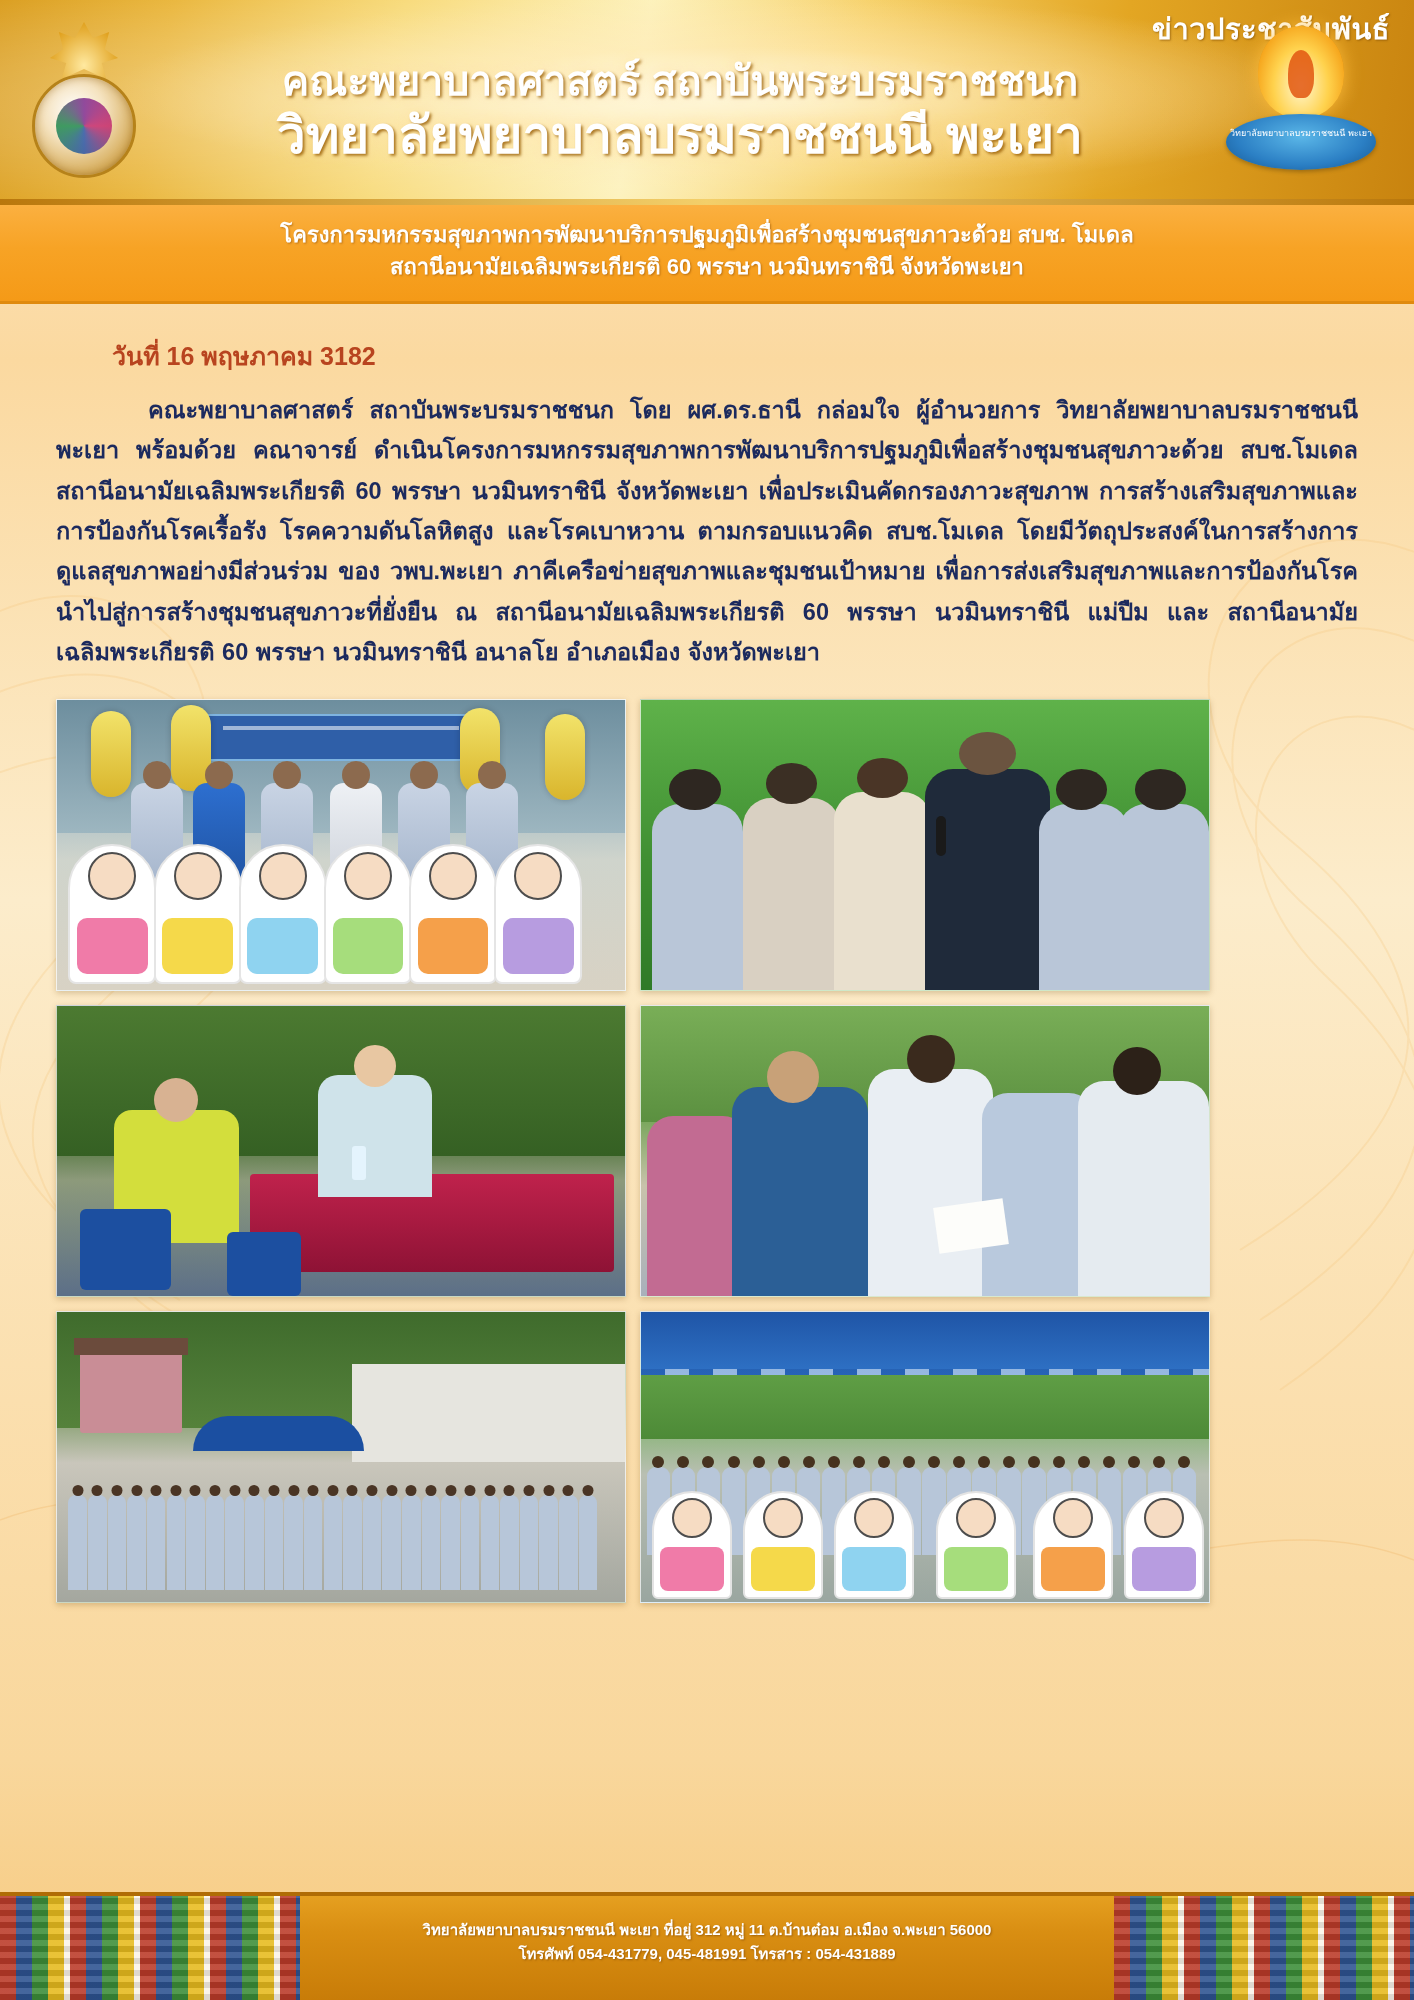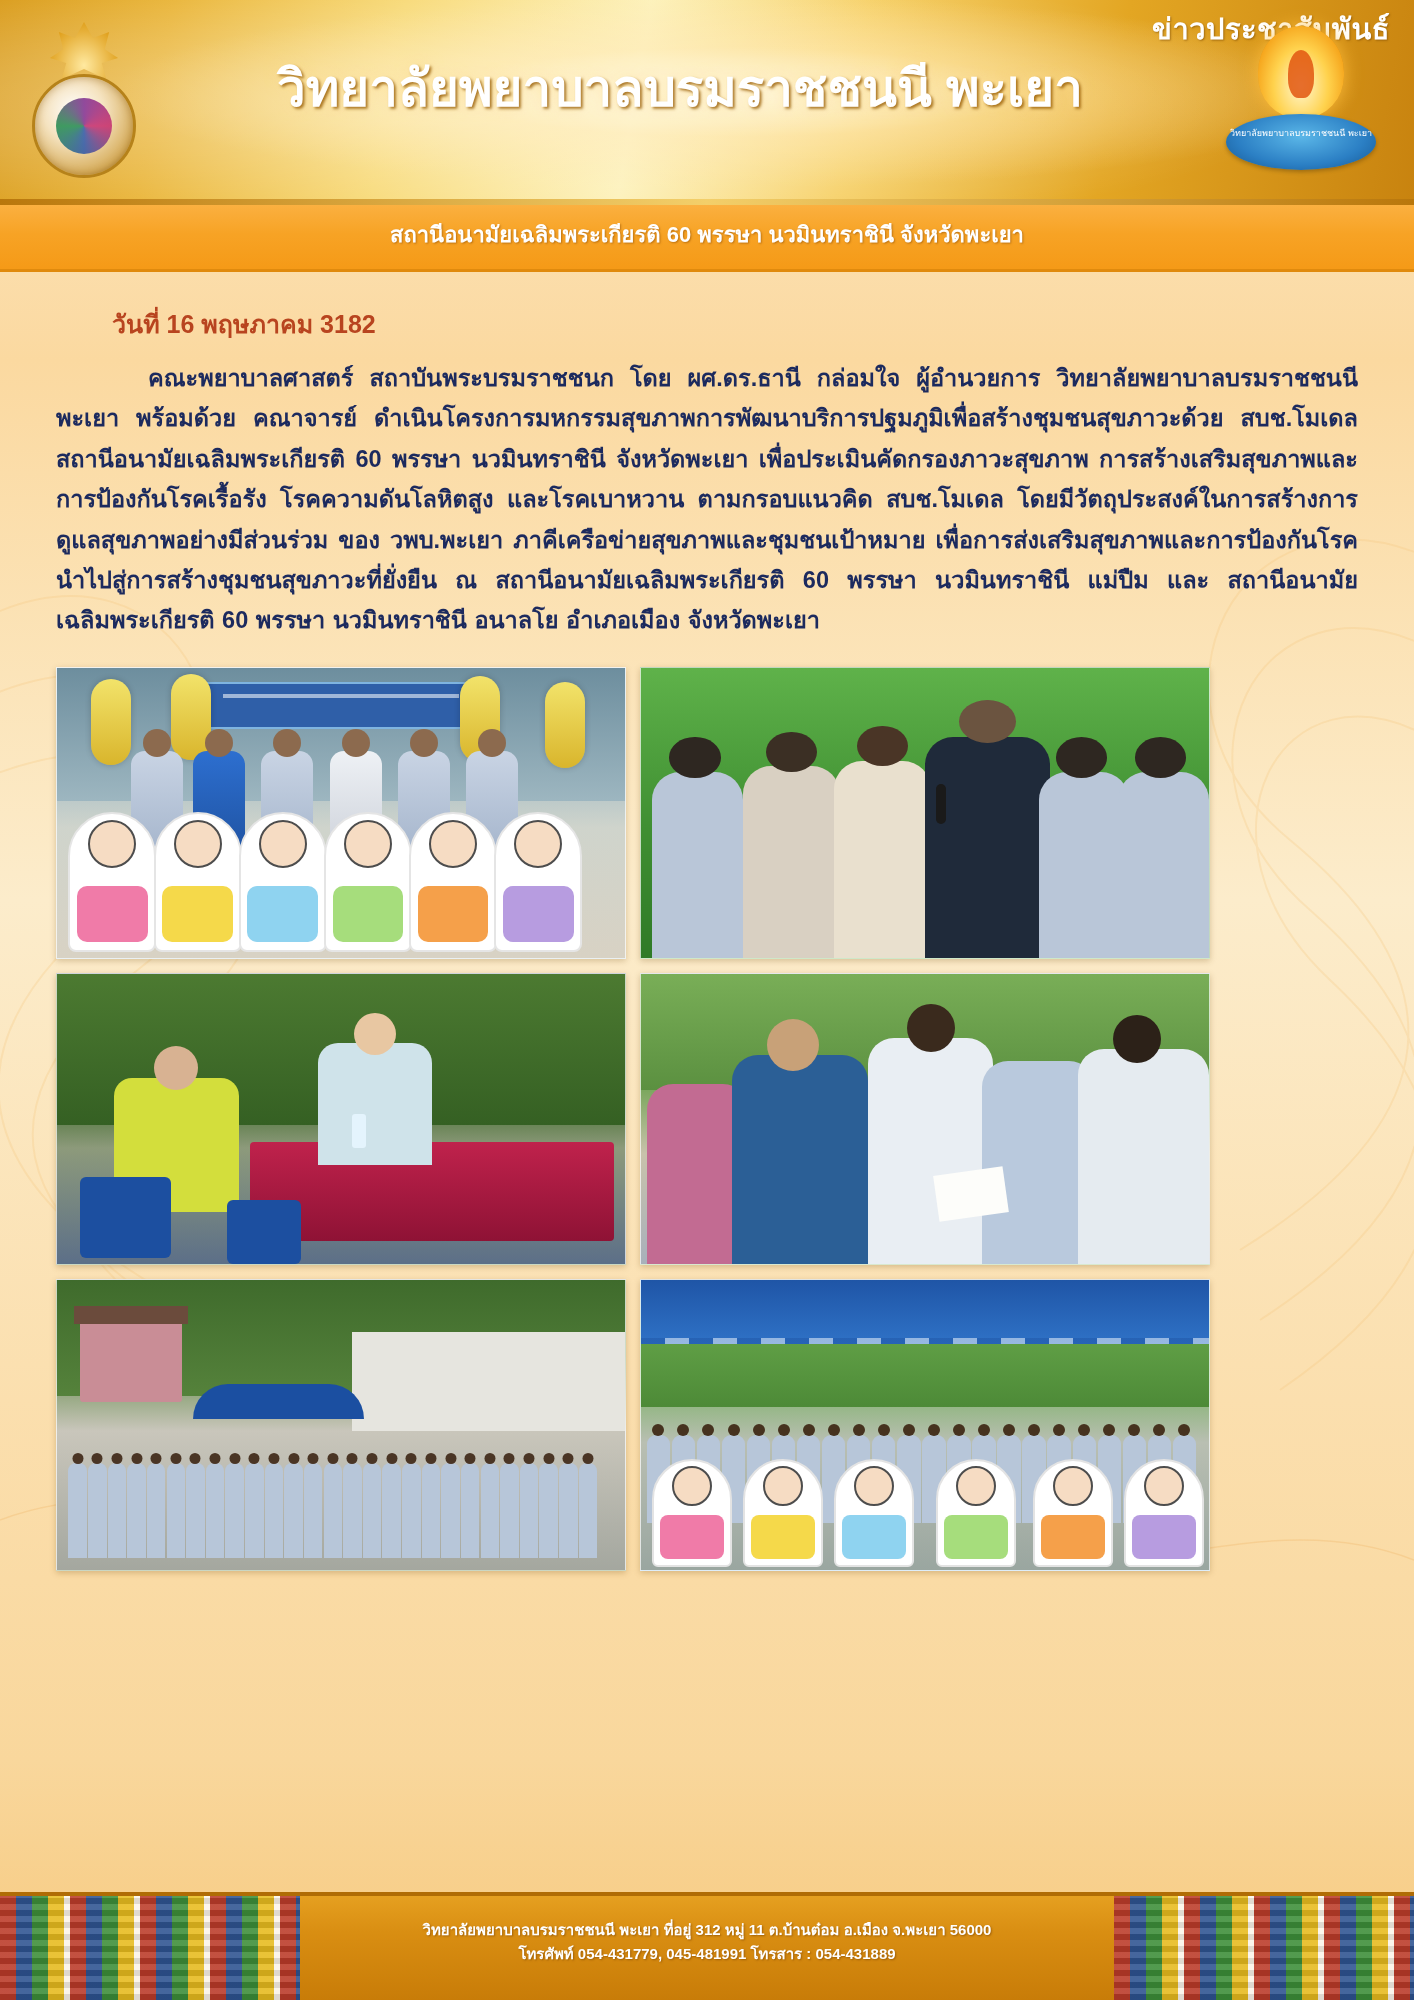--- a/index.html
+++ b/index.html
@@ -388,32 +388,34 @@
   <div class="banner-sheen"></div>
 
   <div class="emblem">
     <div class="crown"></div>
     <div class="disc"></div>
   </div>
 
   <div class="news-tag">ข่าวประชาสัมพันธ์</div>
 
   <div class="banner-titles">
+    <div class="banner-line1">คณะพยาบาลศาสตร์ สถาบันพระบรมราชชนก</div>
     <div class="banner-line2">วิทยาลัยพยาบาลบรมราชชนนี พะเยา</div>
   </div>
 
   <div class="right-logo">
     <div class="flame"></div>
     <div class="ribbon">
       <span>วิทยาลัยพยาบาลบรมราชชนนี พะเยา</span>
     </div>
   </div>
 </header>
 
 <section class="subtitle-bar">
+  <div>โครงการมหกรรมสุขภาพการพัฒนาบริการปฐมภูมิเพื่อสร้างชุมชนสุขภาวะด้วย สบช. โมเดล</div>
   <div>สถานีอนามัยเฉลิมพระเกียรติ 60 พรรษา นวมินทราชินี จังหวัดพะเยา</div>
 </section>
 
 <main class="content">
   <div class="doc-date">วันที่ 16 พฤษภาคม  3182</div>
   <p class="body-text">คณะพยาบาลศาสตร์ สถาบันพระบรมราชชนก โดย ผศ.ดร.ธานี กล่อมใจ ผู้อำนวยการ วิทยาลัยพยาบาลบรมราชชนนี พะเยา พร้อมด้วย คณาจารย์ ดำเนินโครงการมหกรรมสุขภาพการพัฒนาบริการปฐมภูมิเพื่อสร้างชุมชนสุขภาวะด้วย สบช.โมเดล สถานีอนามัยเฉลิมพระเกียรติ 60 พรรษา นวมินทราชินี จังหวัดพะเยา เพื่อประเมินคัดกรองภาวะสุขภาพ การสร้างเสริมสุขภาพและการป้องกันโรคเรื้อรัง โรคความดันโลหิตสูง และโรคเบาหวาน ตามกรอบแนวคิด สบช.โมเดล โดยมีวัตถุประสงค์ในการสร้างการดูแลสุขภาพอย่างมีส่วนร่วม ของ วพบ.พะเยา ภาคีเครือข่ายสุขภาพและชุมชนเป้าหมาย เพื่อการส่งเสริมสุขภาพและการป้องกันโรค นำไปสู่การสร้างชุมชนสุขภาวะที่ยั่งยืน ณ สถานีอนามัยเฉลิมพระเกียรติ 60 พรรษา นวมินทราชินี แม่ปืม และ สถานีอนามัยเฉลิมพระเกียรติ 60 พรรษา นวมินทราชินี อนาลโย อำเภอเมือง จังหวัดพะเยา</p>
 </main>
 
 <section class="photo-grid">
 

